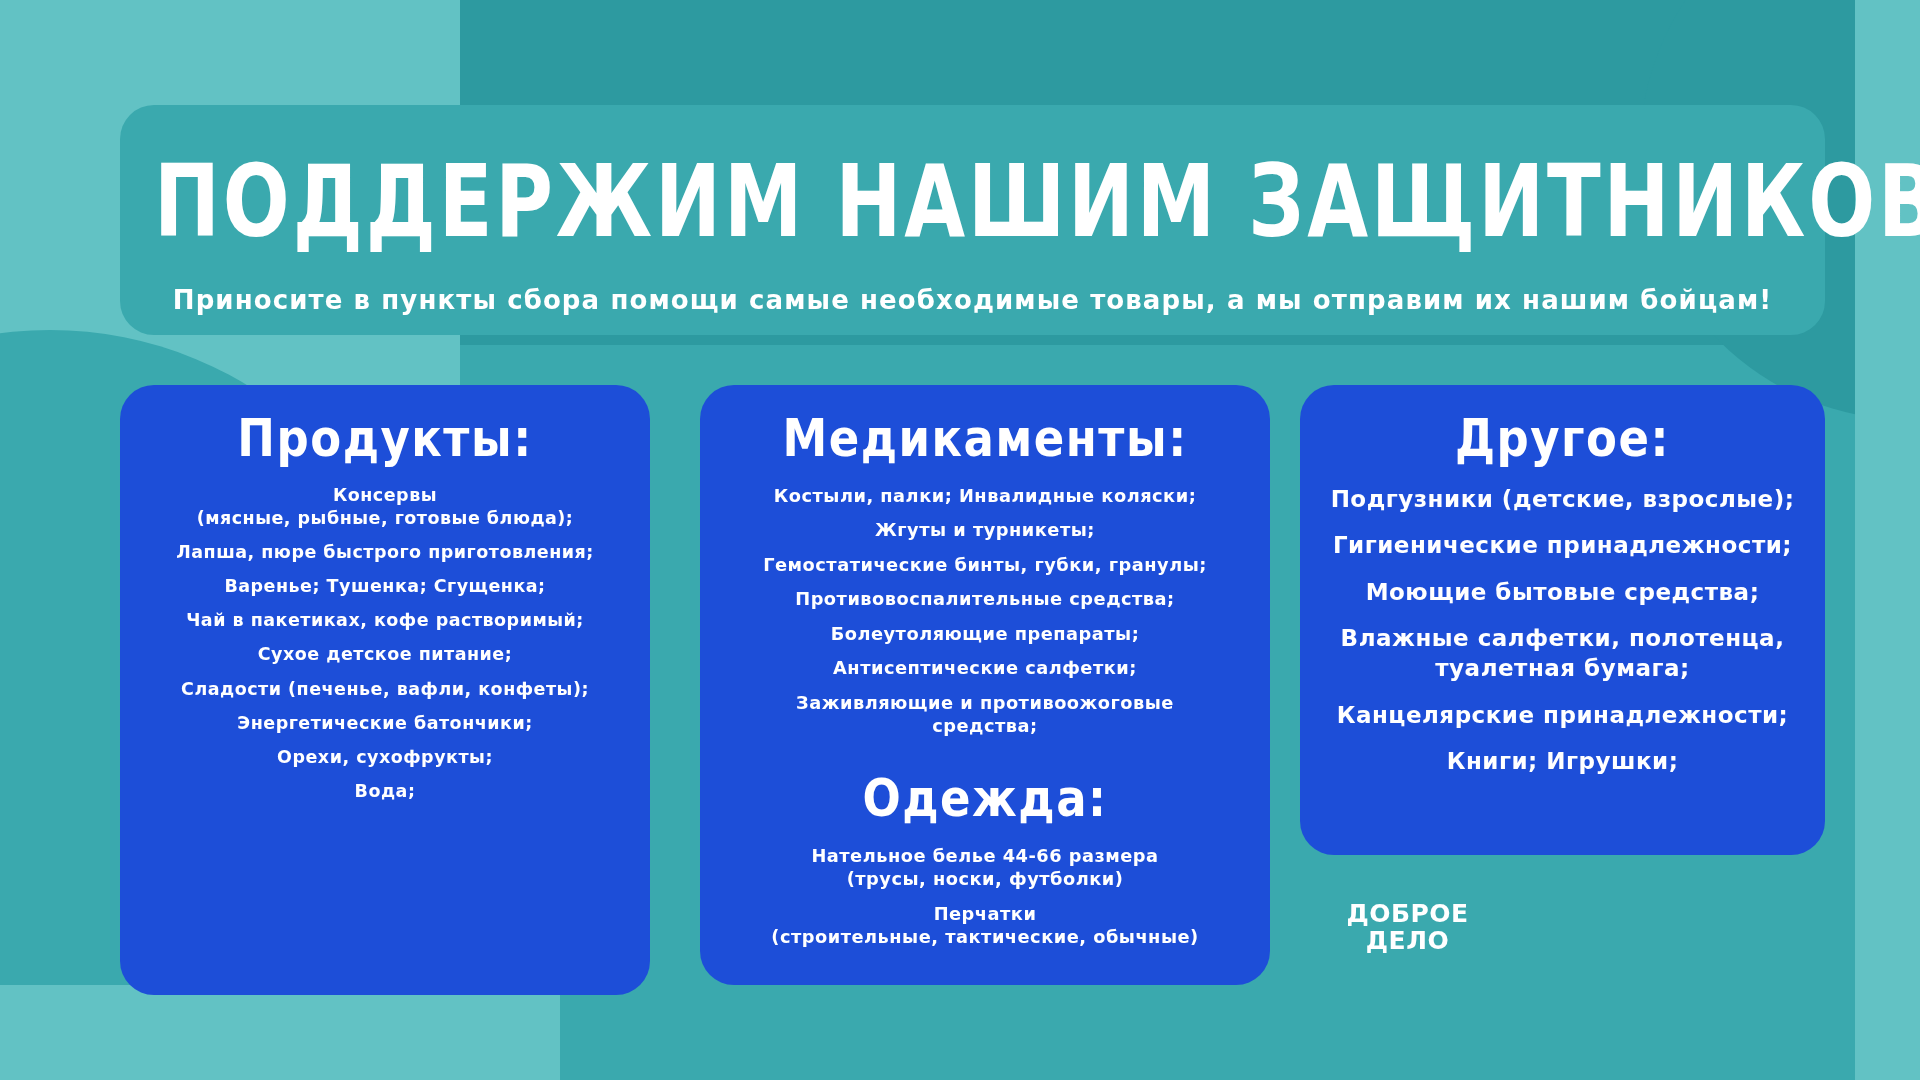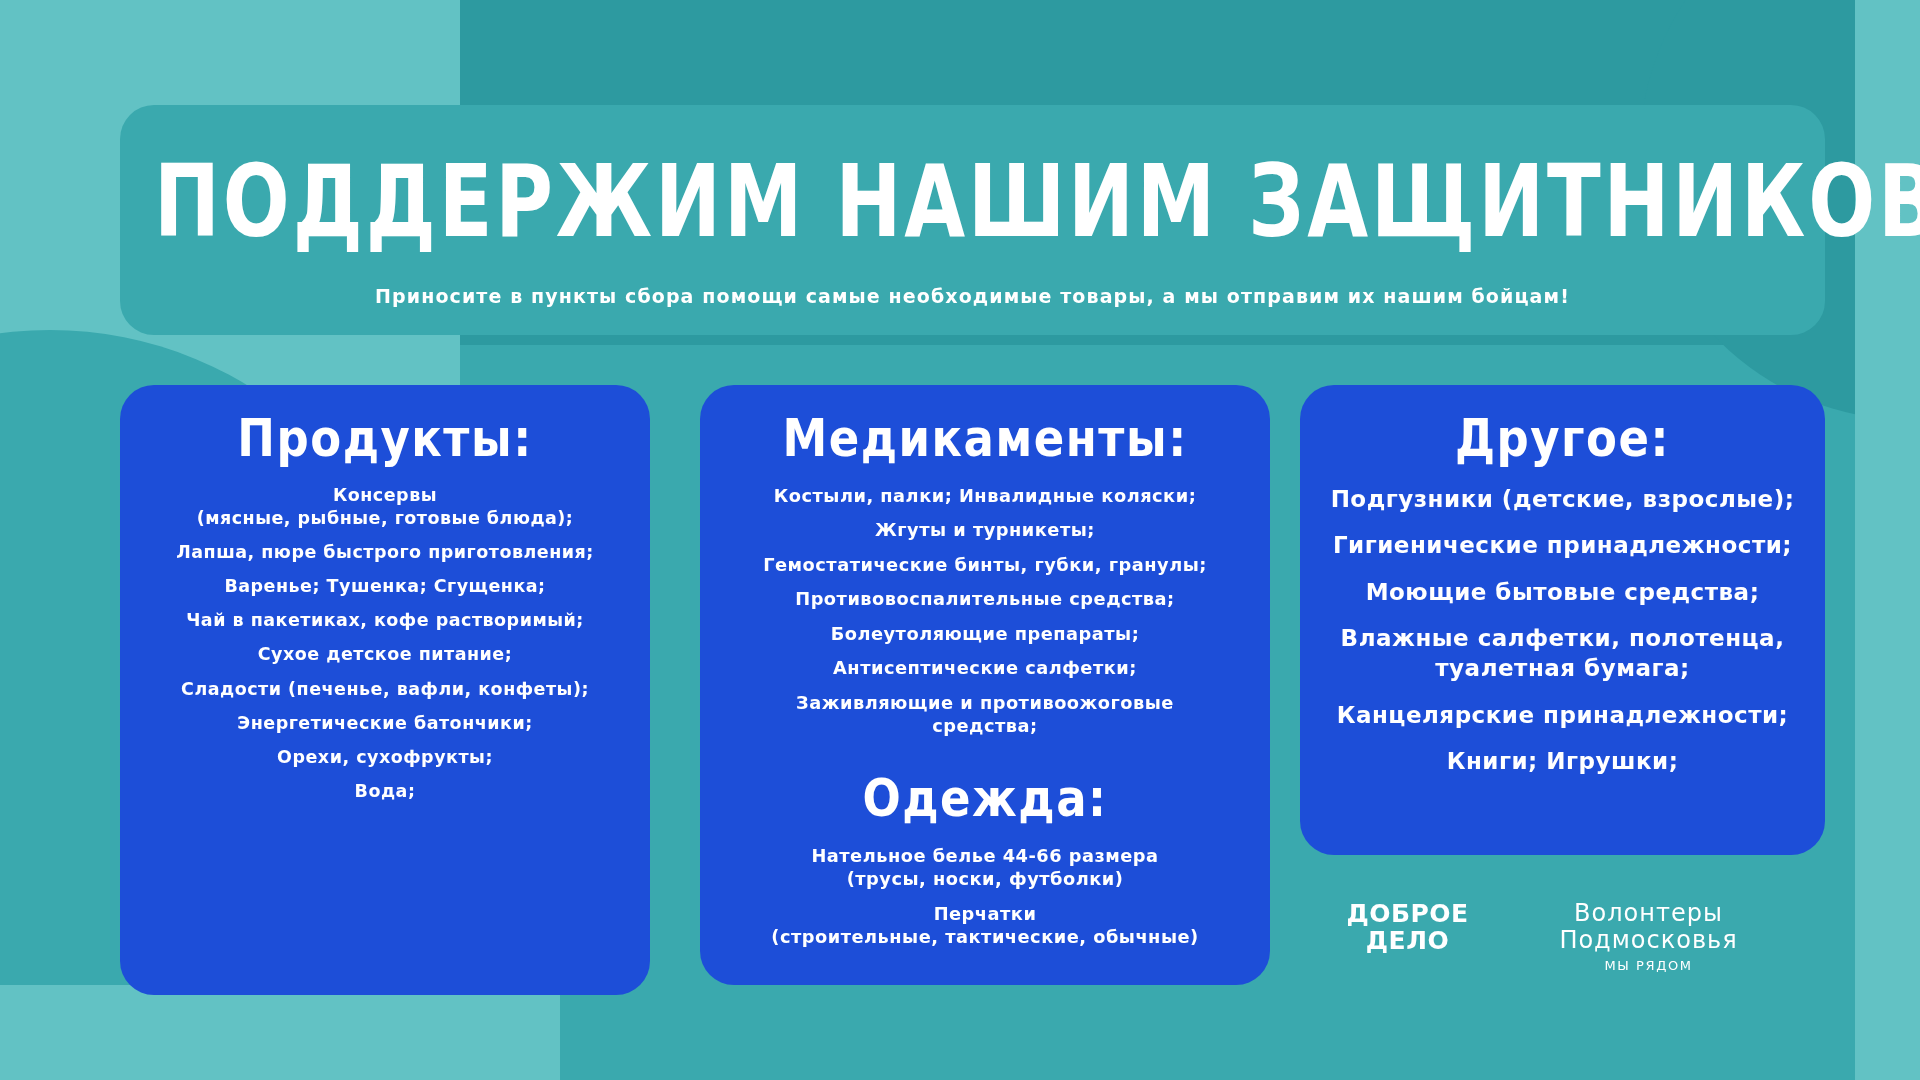--- a/index.html
+++ b/index.html
@@ -118,21 +118,21 @@
     padding: 22px 0 0 0;
     transform: scaleY(1.22) scaleX(0.96);
     transform-origin: center top;
     white-space: nowrap;
   }
   .subheadline {
     color: #ffffff;
     text-align: center;
     font-family: "DejaVu Sans", sans-serif;
     font-weight: bold;
-    font-size: 19px;
+    font-size: 26px;
     letter-spacing: 1.1px;
     margin: 0;
     padding-top: 54px;
     white-space: nowrap;
   }
 
   .col-title {
     color: #ffffff;
     text-align: center;
     font-family: "DejaVu Sans", sans-serif;
@@ -274,20 +274,15 @@
       <li>Влажные салфетки, полотенца,
 туалетная бумага;</li>
       <li>Канцелярские принадлежности;</li>
       <li>Книги; Игрушки;</li>
     </ul>
   </div>
 
   <div class="logos">
     <div class="logo-dobroe" style="white-space: pre-line;">ДОБРОЕ
 ДЕЛО</div>
-    <div class="logo-volonteri">
-      <span class="l1">Волонтеры</span>
-      <span class="l2">Подмосковья</span>
-      <span class="l3">МЫ РЯДОМ</span>
-    </div>
   </div>
 
 </div>
 
 </body></html>

